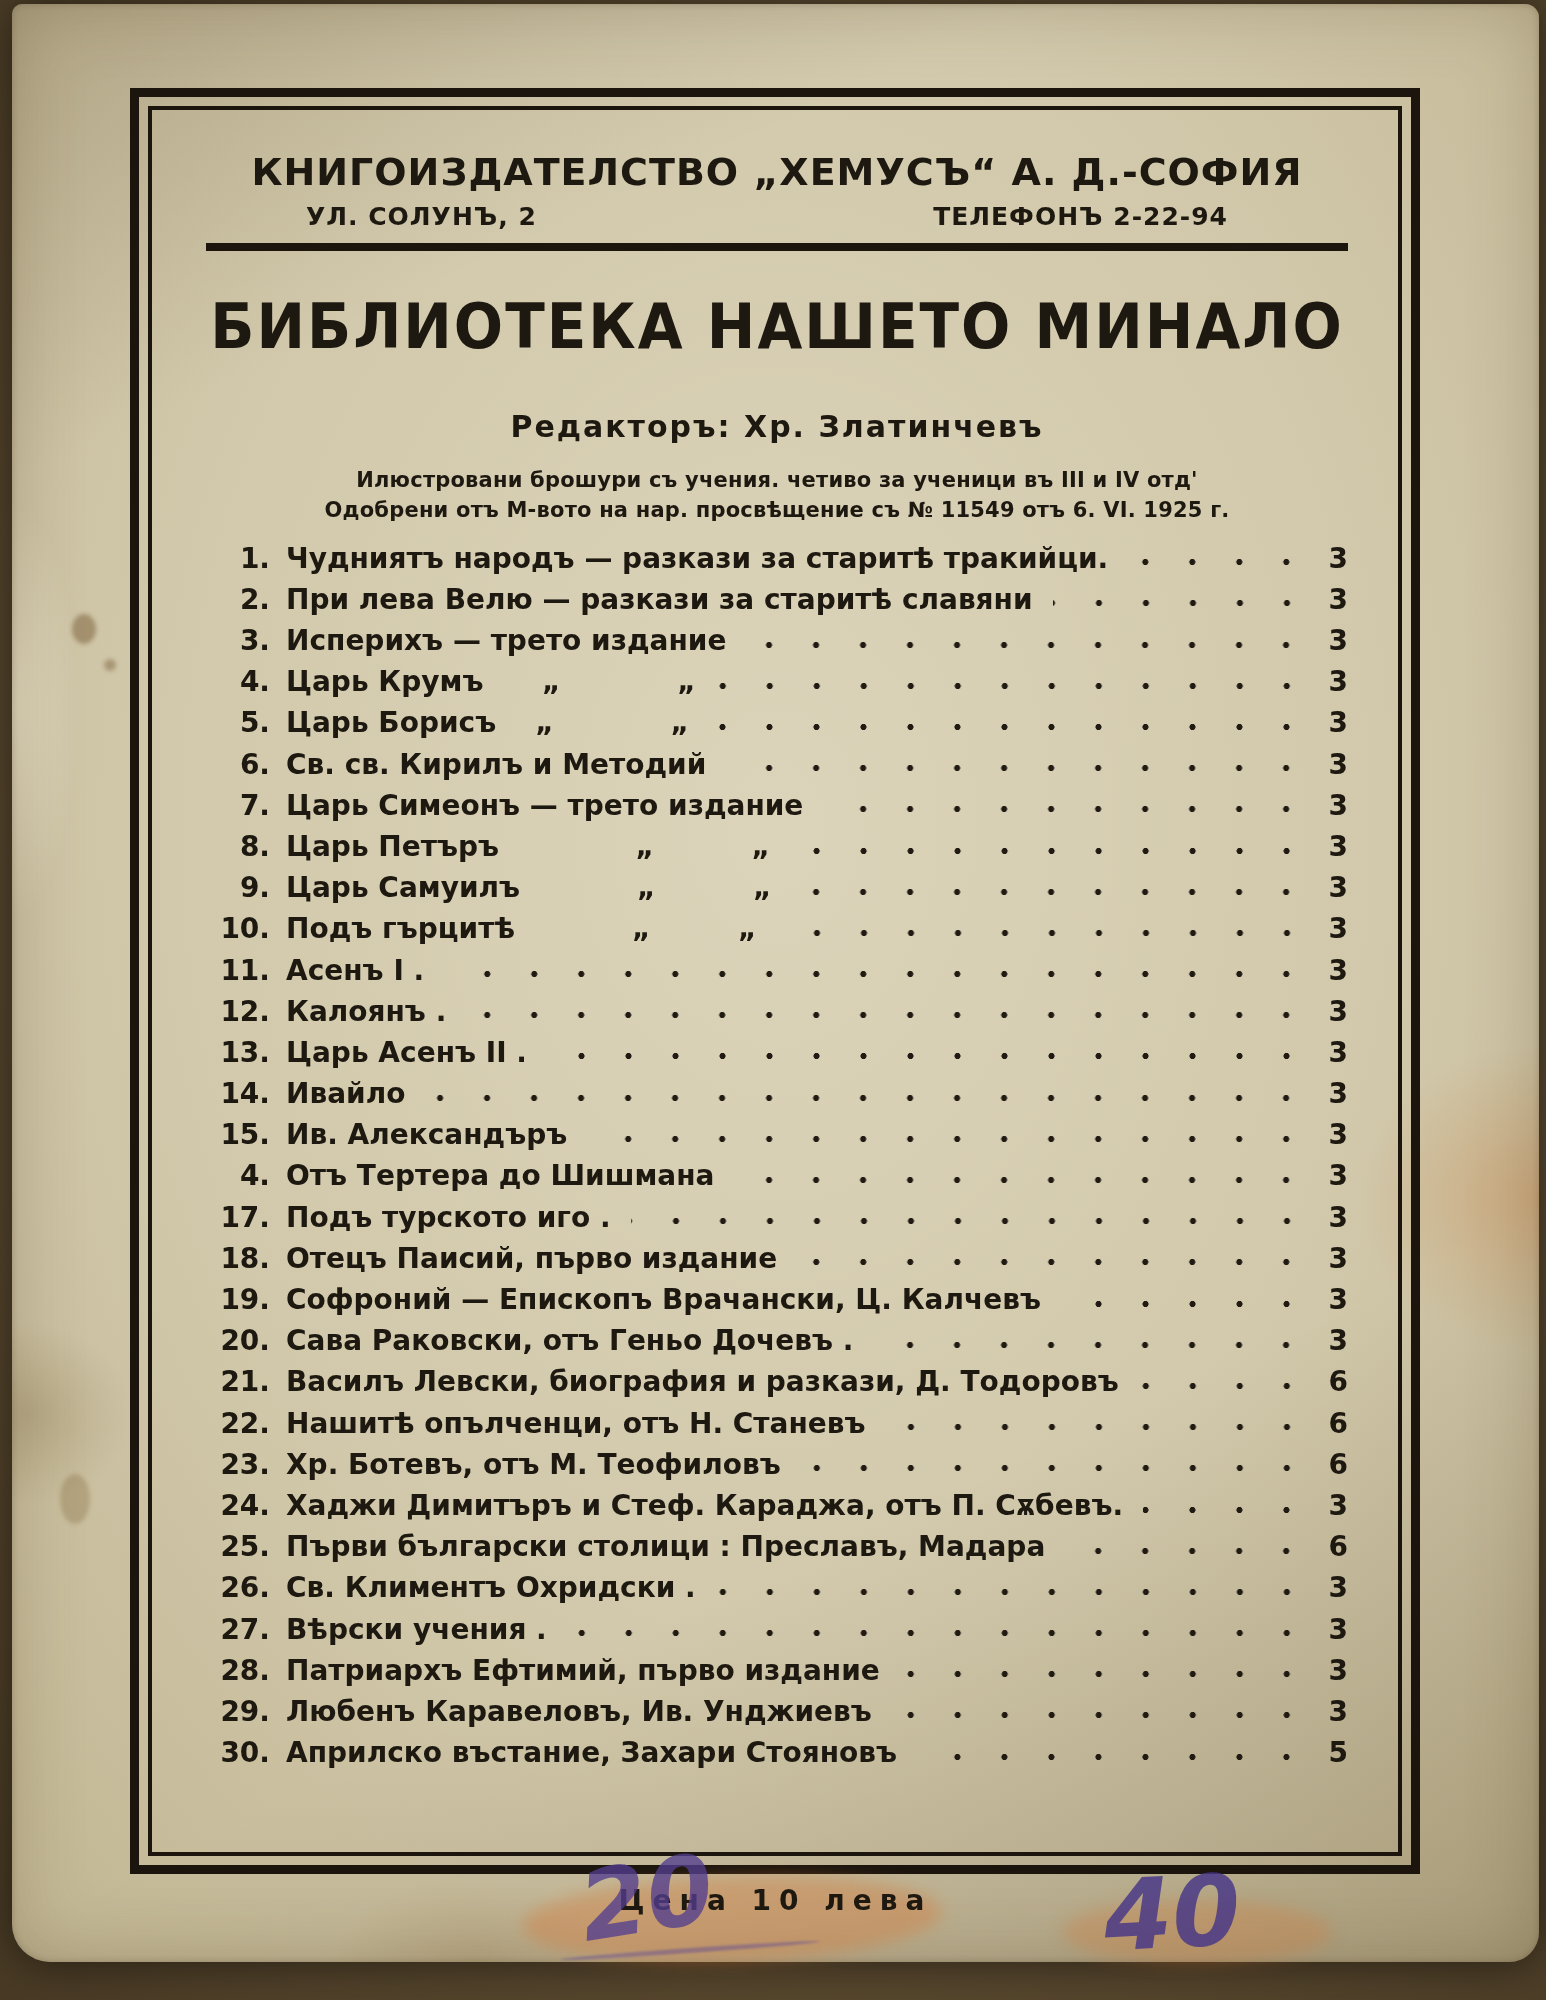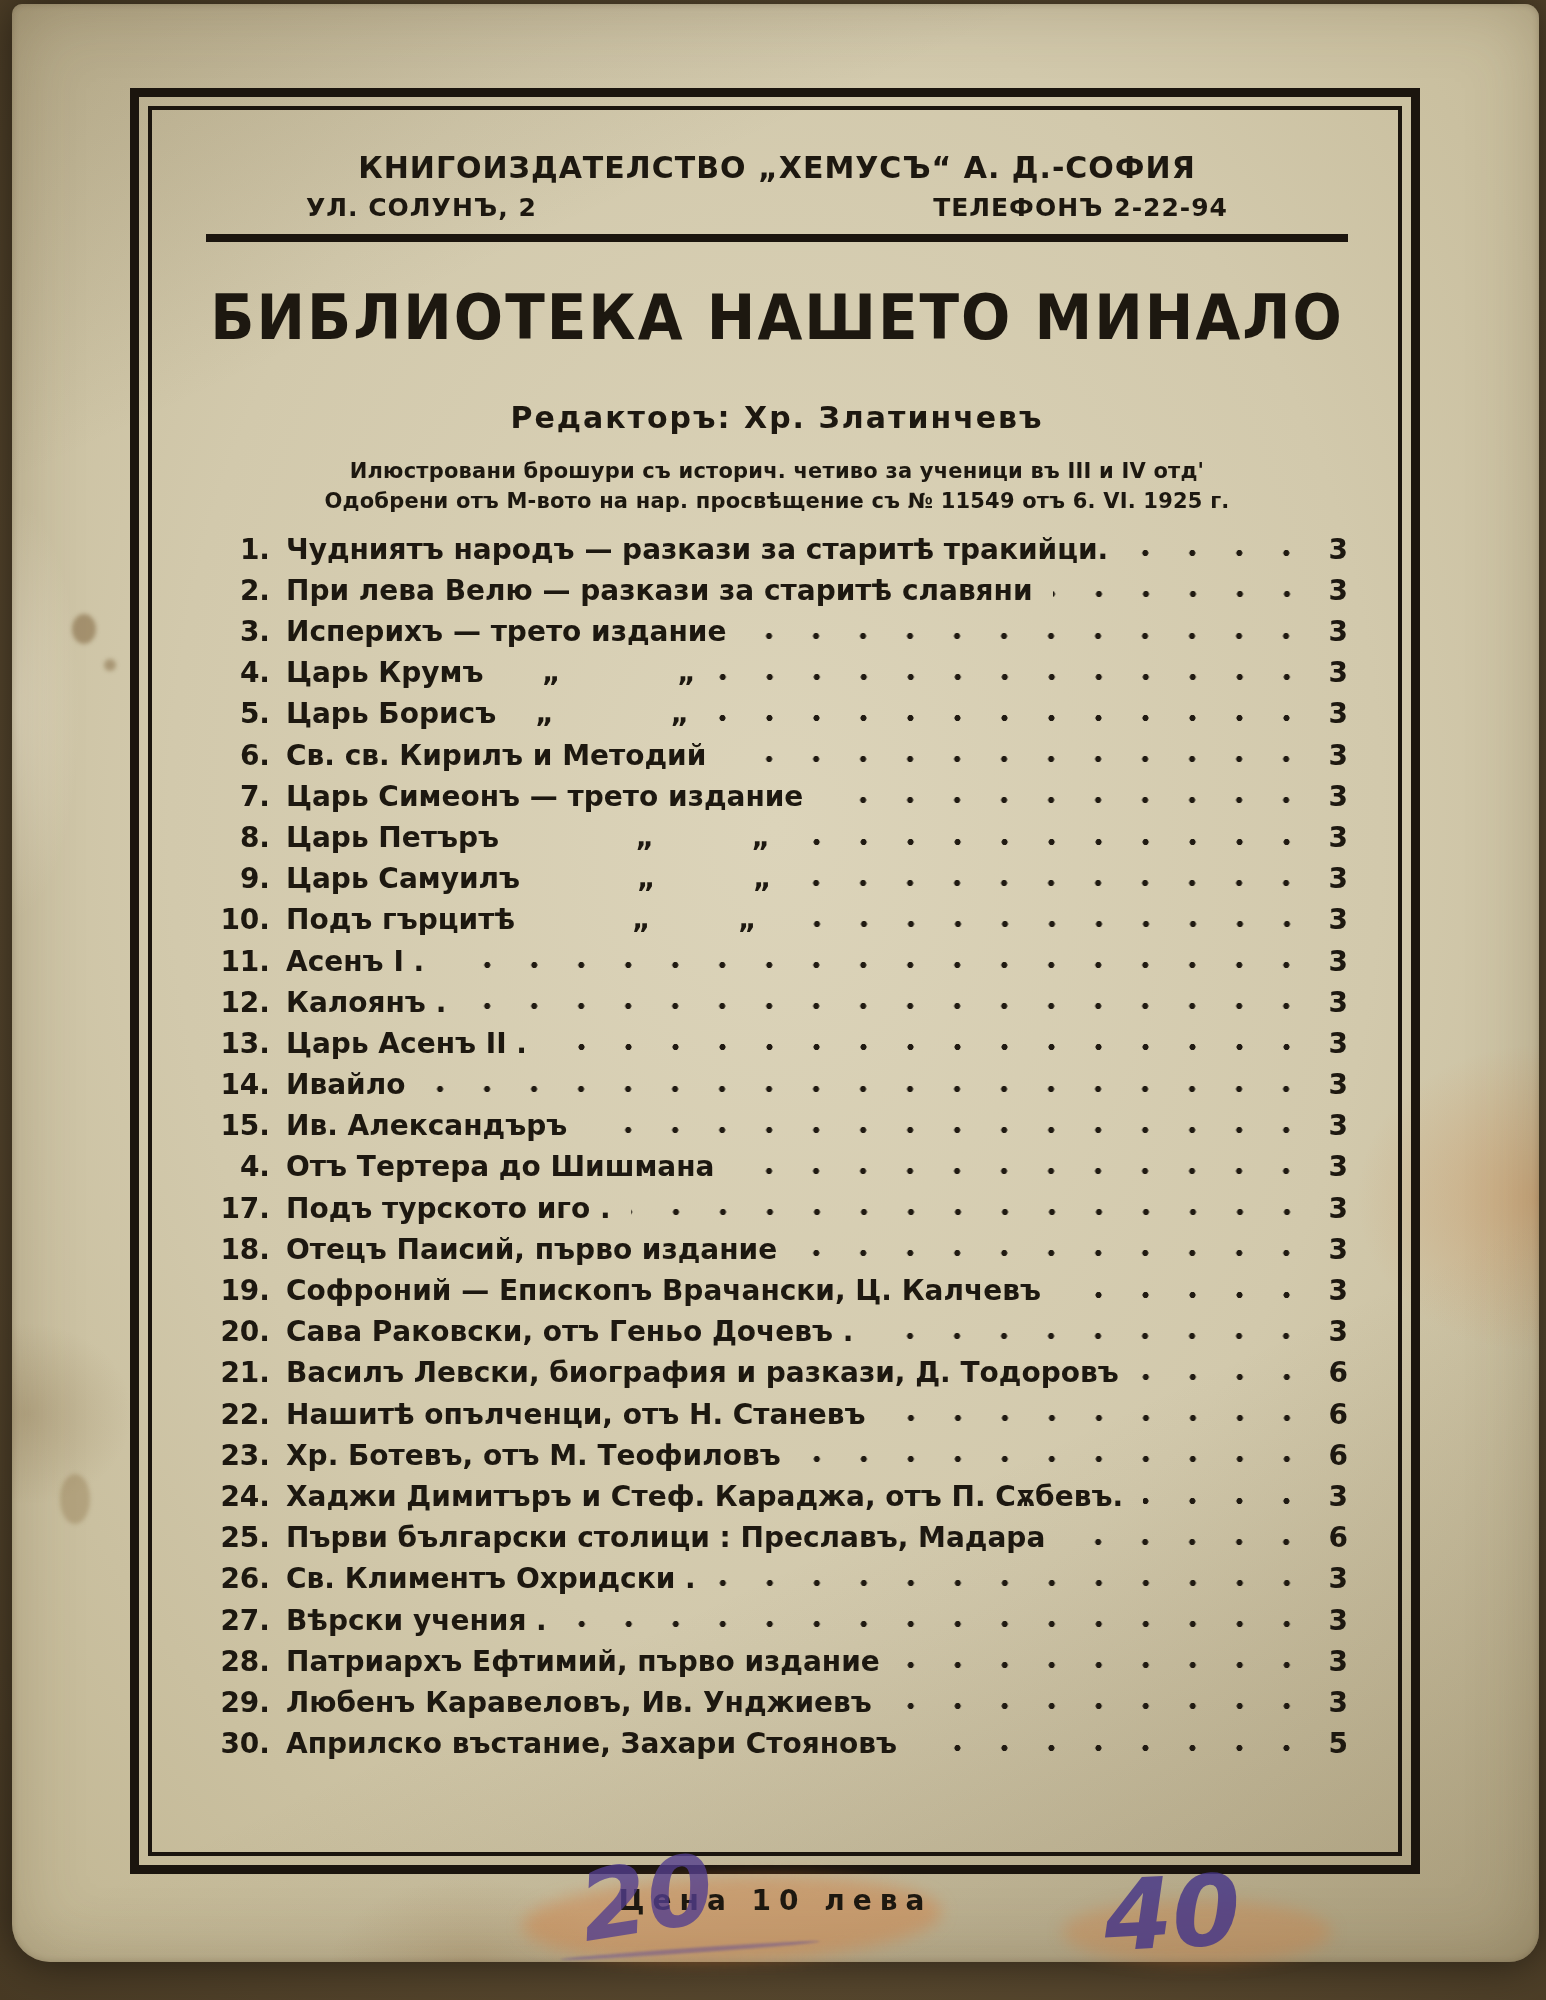--- a/index.html
+++ b/index.html
@@ -51,21 +51,21 @@
   }
   .frame-inner {
     box-sizing: border-box;
     width: 100%; height: 100%;
     border: 4px solid #1b150e;
     padding: 40px 50px 18px 54px;
   }
 
   
   .publisher {
-    font-size: 30px;
+    font-size: 38px;
     font-weight: bold;
     text-align: center;
     letter-spacing: 1px;
     white-space: nowrap;
   }
   .contact-row {
     display: flex;
     justify-content: space-between;
     margin-top: 8px;
     font-size: 25px;
@@ -201,21 +201,21 @@
         <span class="phone">ТЕЛЕФОНЪ 2-22-94</span>
       </div>
 
       <div class="rule"></div>
 
       <div class="series-title">БИБЛИОТЕКА НАШЕТО МИНАЛО</div>
 
       <div class="editor-line">Редакторъ: Хр. Златинчевъ</div>
 
       <div class="note">
-        <div>Илюстровани брошури съ историч. четиво за ученици въ III и IV отд'</div>
+        <div>Илюстровани брошури съ учения. четиво за ученици въ III и IV отд'</div>
         <div>Одобрени отъ М-вото на нар. просвѣщение съ № 11549 отъ 6. VI. 1925 г.</div>
       </div>
 
       <div class="book-list" id="book-list">
           <div class="row">
     <span class="num">1.</span>
     <span class="title">Чудниятъ народъ — разкази за старитѣ тракийци.</span>
     <span class="leader"></span>
     <span class="price">3</span>
   </div>

